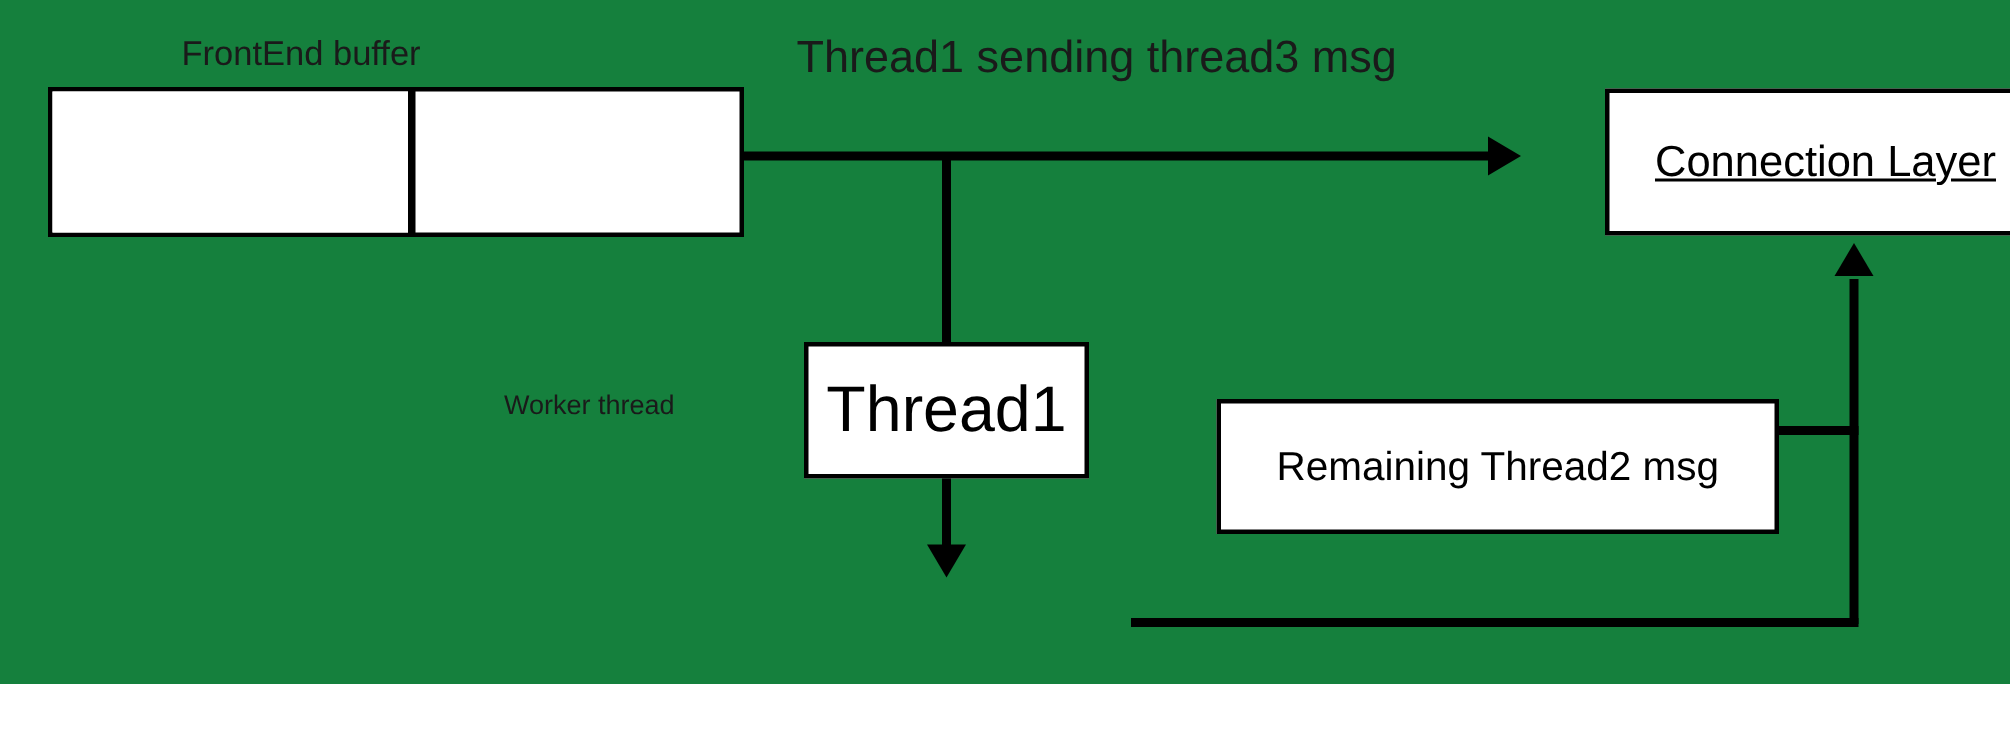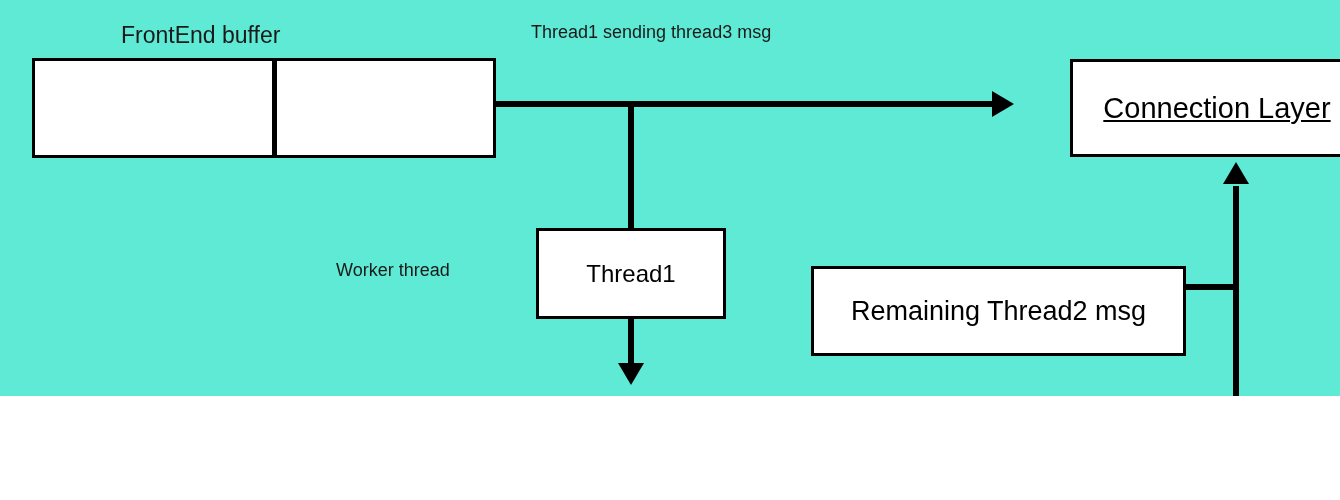--- a/index.html
+++ b/index.html
@@ -3,22 +3,22 @@
 <meta charset="utf-8">
 <style>
   html, body {
     margin: 0;
     padding: 0;
     background: #ffffff;
   }
   #canvas {
     position: relative;
     width: 1340px;
-    height: 396px;
-    background: #5eead4;
+    height: 456px;
+    background: #15803d;
     font-family: "Liberation Sans", sans-serif;
     overflow: hidden;
   }
   .box {
     position: absolute;
     box-sizing: border-box;
     border: 3px solid #000000;
     background: #ffffff;
     display: flex;
     align-items: center;
@@ -71,34 +71,34 @@
     border: none;
     font-size: 29px;
   }
   #connection-layer {
     left: 1070px; top: 59px; width: 294px; height: 98px;
     font-size: 29px;
     text-decoration: underline;
   }
   #thread1-box {
     left: 536px; top: 228px; width: 190px; height: 91px;
-    font-size: 24px;
+    font-size: 43px;
   }
   #remaining-thread2-box {
     left: 811px; top: 242px; width: 375px; height: 90px;
     font-size: 27px;
     margin-top: 24px;
   }
   #temp-thread-box {
     left: 488px; top: 389px; width: 268px; height: 90px;
     font-size: 35px;
   }
 
   #lbl-frontend { left: 121px; top: 22px; font-size: 23px; }
-  #lbl-thread1-sending { left: 531px; top: 22px; font-size: 18px; }
+  #lbl-thread1-sending { left: 531px; top: 22px; font-size: 30px; }
   #lbl-worker-thread { left: 336px; top: 260px; font-size: 18px; }
   #lbl-send-remaining { left: 779px; top: 444px; font-size: 23px; }
 
   
   #conn-h1 { left: 496px; top: 101px; width: 500px; height: 6px; }
   #arrow-h1 { left: 992px; top: 91px; }
   
   #conn-v1 { left: 628px; top: 104px; width: 6px; height: 126px; }
 
   

